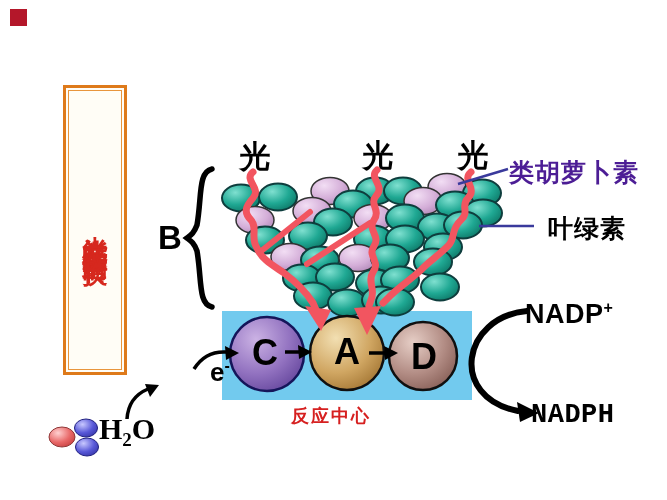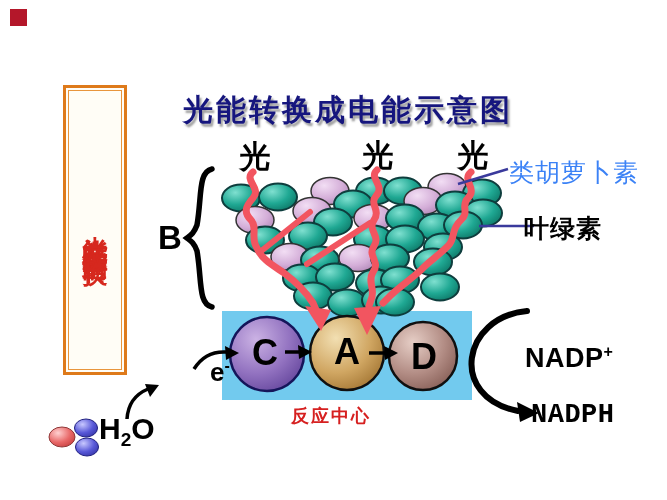--- a/index.html
+++ b/index.html
@@ -24,46 +24,45 @@
   #light-1{left:255px;top:157px;} #light-2{left:378px;top:156px;} #light-3{left:473px;top:156px;}
 
   #b-label{left:158px;top:219px;font-size:33px;font-weight:bold;color:#000;}
 
   .sphere-letter{font-size:36px;font-weight:bold;color:#000;transform:translate(-50%,-50%);}
   #letter-c{left:265px;top:353px;} #letter-a{left:347px;top:352px;} #letter-d{left:424px;top:357px;}
 
   #electron{left:210px;top:357px;font-size:26px;font-weight:bold;color:#000;}
   #electron sup{font-size:16px;}
 
-  #water{left:99px;top:412px;font-size:30px;font-weight:bold;color:#000;}
+  #water{left:99px;top:412px;font-size:30px;font-weight:bold;color:#000;font-family:Liberation Serif, serif;}
   #water sub{font-size:19px;}
 
-  #nadp{left:525px;top:299px;font-size:27px;font-weight:bold;color:#000;letter-spacing:0.5px;margin-top:44px;}
+  #nadp{left:525px;top:299px;font-size:27px;font-weight:bold;color:#000;letter-spacing:0.5px;}
   #nadp sup{font-size:16px;}
   #nadph{left:531px;top:400px;font-size:27px;font-weight:bold;color:#000;letter-spacing:0.5px;font-family:Liberation Mono, monospace;}
 
-  #carotenoid-label{left:509px;top:156px;font-size:25px;font-weight:400;color:#3b82f6;letter-spacing:1px;text-align:right;}
-  #chlorophyll-label{left:524px;top:212px;font-size:25px;font-weight:600;color:#000;letter-spacing:1px;text-align:center;}
+  #carotenoid-label{left:509px;top:156px;font-size:25px;font-weight:700;color:#4c1d95;letter-spacing:1px;text-align:right;}
+  #chlorophyll-label{left:548px;top:212px;font-size:25px;font-weight:600;color:#000;letter-spacing:1px;text-align:center;}
 
   #reaction-caption{left:291px;top:404px;font-size:18px;font-weight:bold;color:#D62020;letter-spacing:2px;}
 </style>
 </head>
 <body>
 
 <div id="stage">
 
   <div class="abs" id="corner-square"></div>
 
   <div class="abs" id="banner">
     <div id="banner-inner">
       <div id="banner-text">光能在叶绿体中的转换</div>
     </div>
   </div>
 
-  <div class="abs" id="main-title">光能转换成电能示意图</div>
 
   <svg class="abs" width="667" height="500" viewBox="0 0 667 500" style="left:0;top:0">
     <defs>
       <radialGradient id="gTeal" cx="35%" cy="30%" r="80%">
         <stop offset="0%" stop-color="#7FE0D0"></stop>
           <stop offset="55%" stop-color="#1FA893"></stop>
           <stop offset="100%" stop-color="#0C7464"></stop>
       </radialGradient>
       <radialGradient id="gPink" cx="35%" cy="30%" r="80%">
         <stop offset="0%" stop-color="#F2DEF4"></stop>

